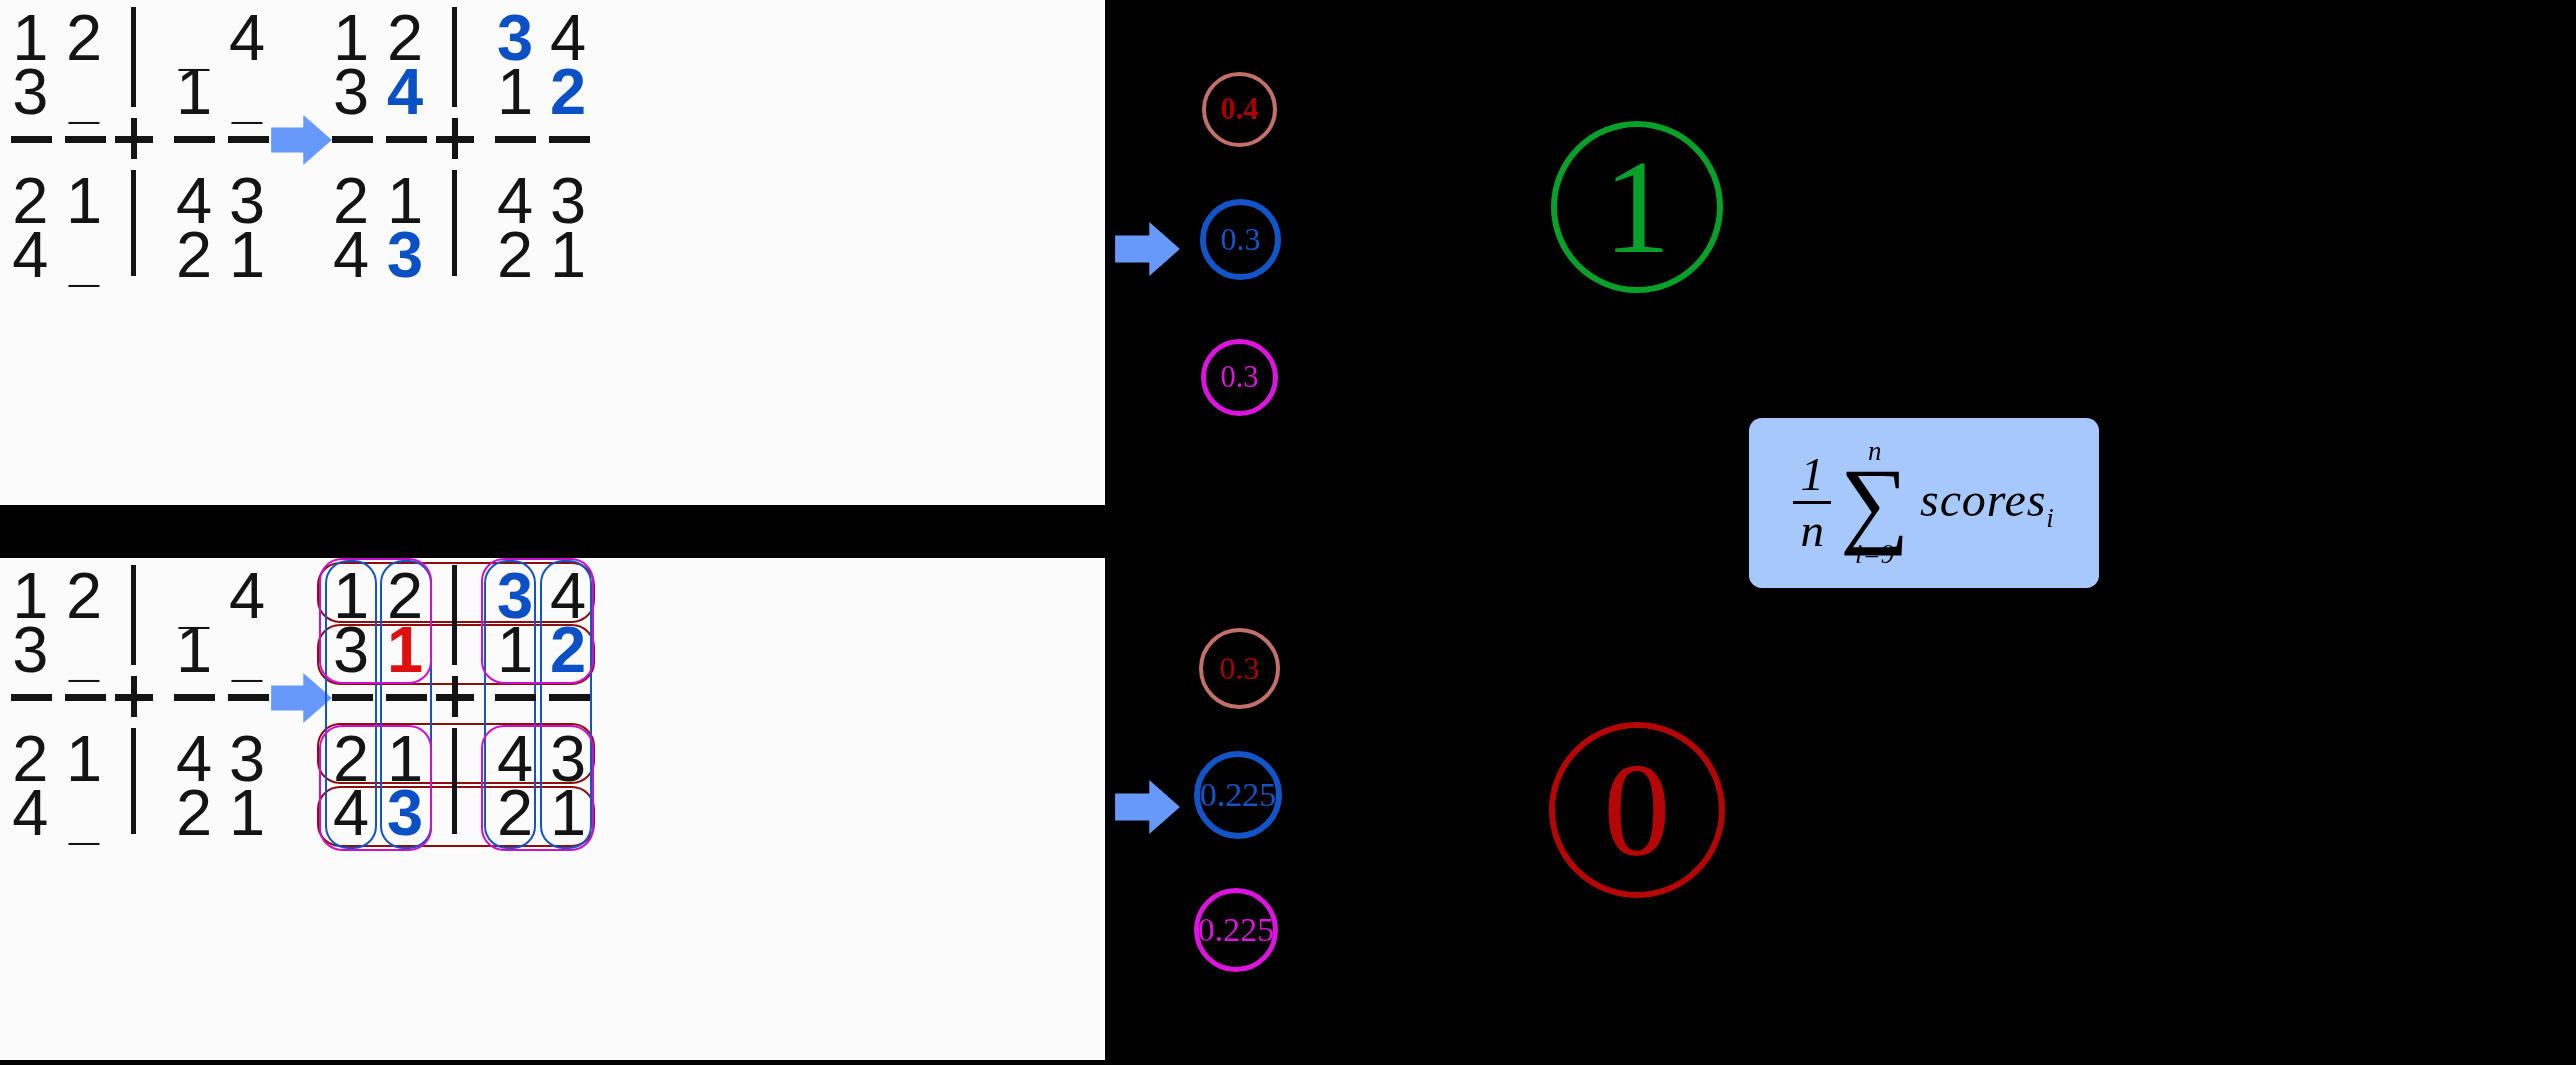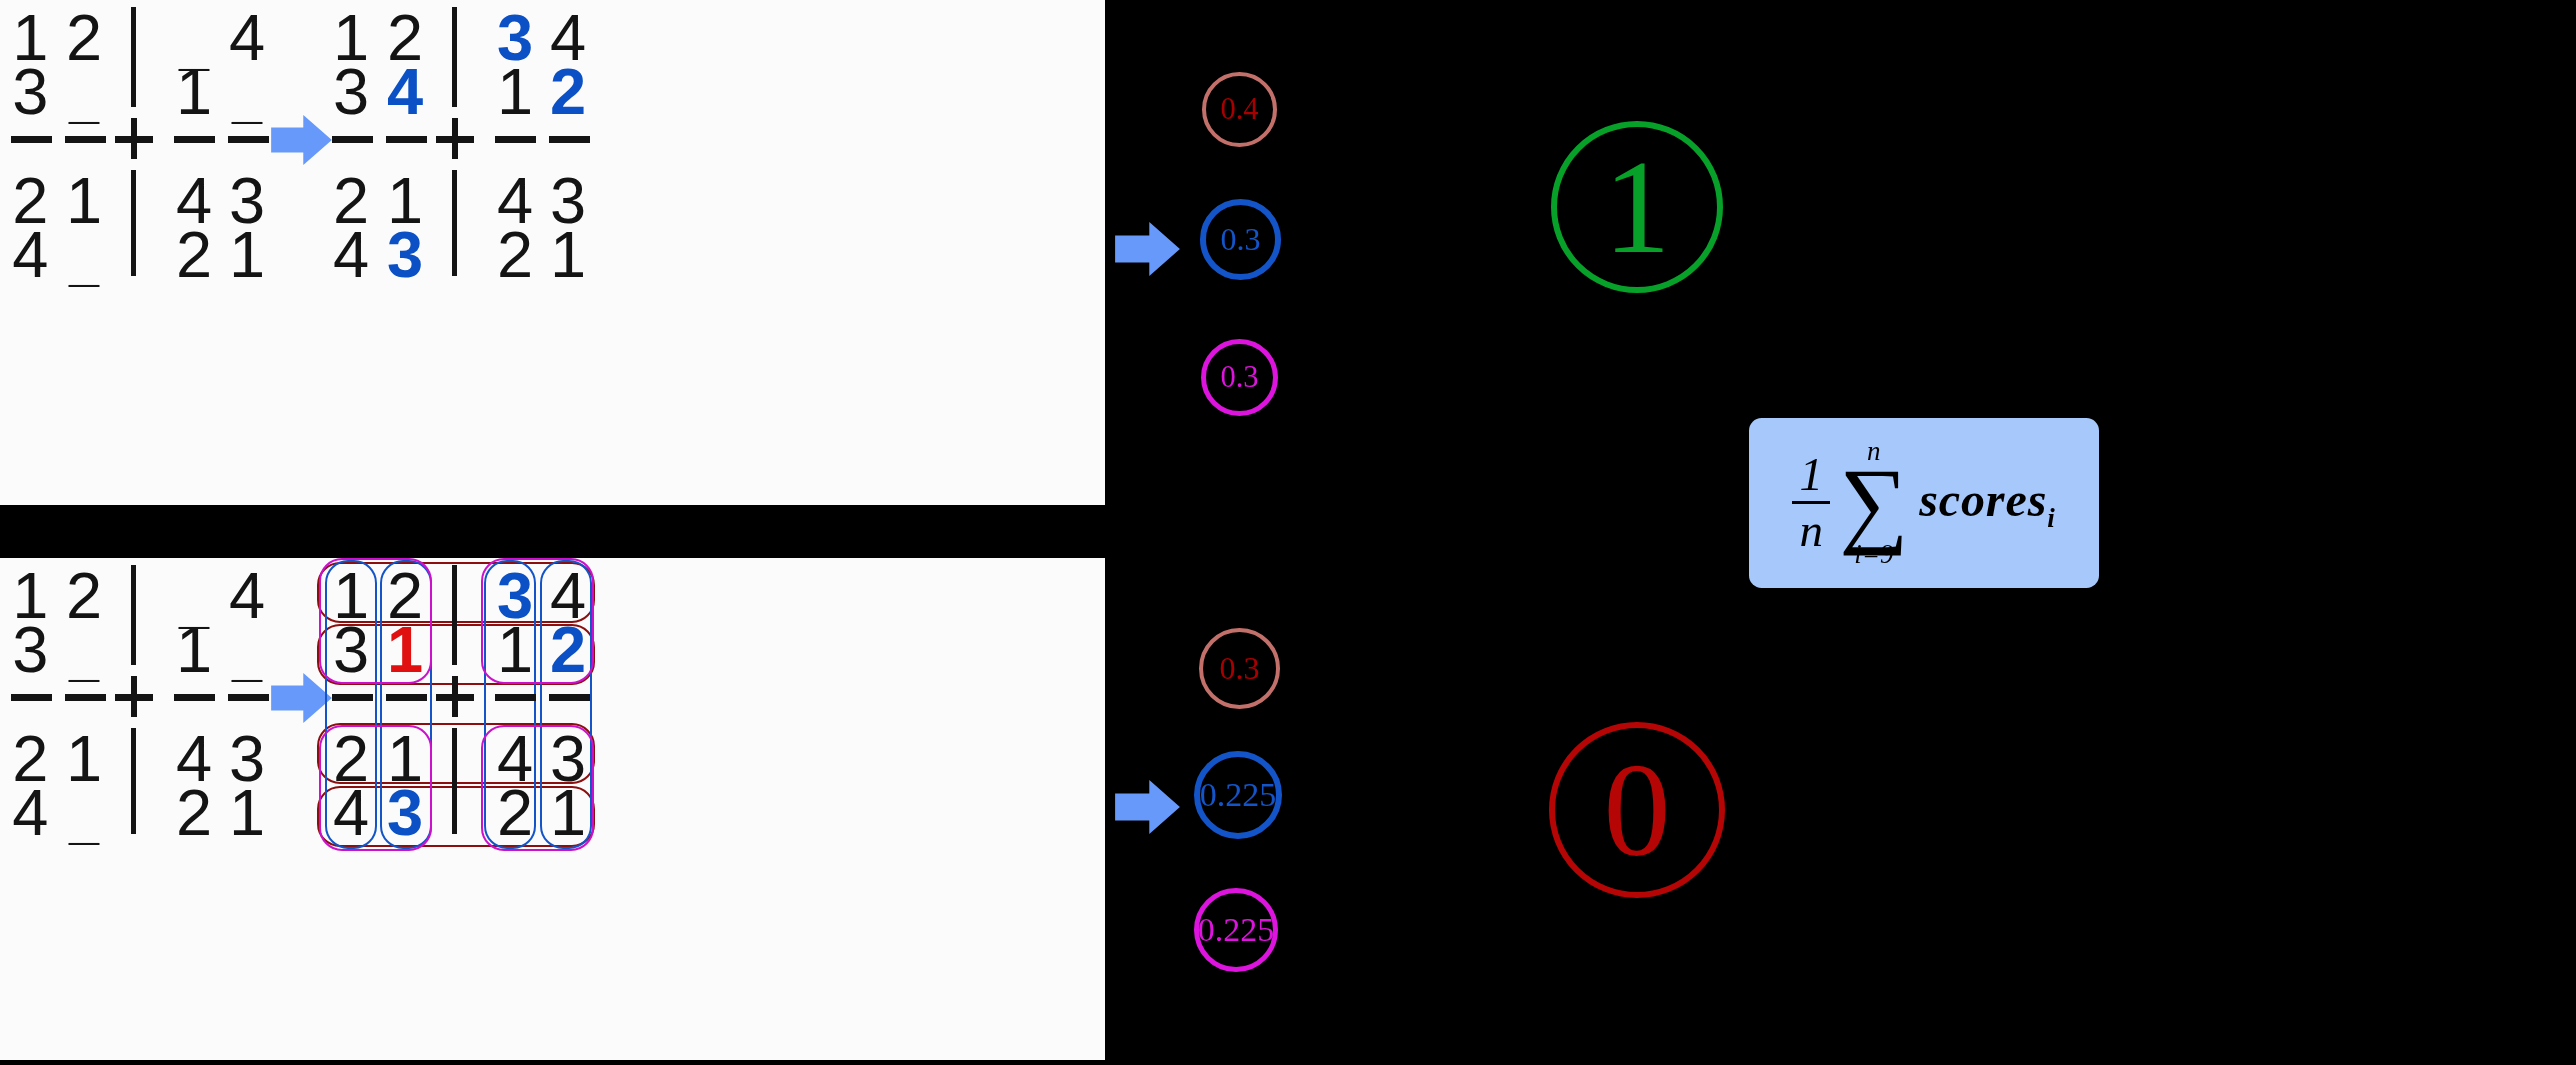--- a/index.html
+++ b/index.html
@@ -48,21 +48,21 @@
   .math{display:flex;align-items:center;color:#000;
         font-family:"Liberation Serif",serif;font-style:italic;}
   .frac{display:inline-flex;flex-direction:column;align-items:center;
         font-size:47px;line-height:1.02;margin-right:9px;}
   .frac .num{padding:0 7.2px 1.8px;}
   .frac .bar{width:100%;height:3.6px;background:#000;}
   .frac .den{padding:2.7px 7.2px 0;}
   .sigma-group{display:inline-flex;flex-direction:column;align-items:center;margin-right:10.8px;}
   .sigma-group .lim{font-size:27px;line-height:1;}
   .sigma-group .sig{font-size:97px;line-height:0.78;font-style:normal;font-weight:400;}
-  .scores{font-size:48px;letter-spacing:0.9px;font-weight:bold;}
+  .scores{font-size:48px;letter-spacing:0.9px;}
   .scores sub{font-size:27px;}
 
   
   .ann{position:absolute;box-sizing:border-box;background:transparent;}
   .ann-row{border:2.7px solid #8b0f0f;border-radius:23px;}
   .ann-col{border:2.7px solid #1355c8;border-radius:23px;}
   .ann-box{border:2.7px solid #cc11cc;border-radius:23px;}
 </style>
 </head>
 <body>
@@ -233,21 +233,21 @@
   <svg width="65" height="54" viewBox="0 0 72 60">
       <polygon points="0,15 38,15 38,0 72,30 38,60 38,45 0,45" fill="#6699fa"></polygon>
     </svg>
 </div>
 <div class="arrow" style="left:1115px;top:780px;">
   <svg width="65" height="54" viewBox="0 0 72 60">
       <polygon points="0,15 38,15 38,0 72,30 38,60 38,45 0,45" fill="#6699fa"></polygon>
     </svg>
 </div>
 
-<div class="circle c-red" style="left:1202px;top:72px;width:75px;height:75px;font-size:30.5px;">0.4</div>
+<div class="circle c-red" style="left:1202px;top:72px;width:75px;height:75px;font-size:30.5px;font-weight:bold;">0.4</div>
 <div class="circle c-blue" style="left:1200px;top:199px;width:81px;height:81px;font-size:32px;">0.3</div>
 <div class="circle c-magenta" style="left:1201px;top:339px;width:77px;height:77px;font-size:30.5px;">0.3</div>
 
 <div class="circle c-red" style="left:1199px;top:628px;width:81px;height:81px;font-size:32px;">0.3</div>
 <div class="circle c-blue" style="left:1194px;top:751px;width:88px;height:88px;font-size:34px;">0.225</div>
 <div class="circle c-magenta" style="left:1194px;top:888px;width:84px;height:84px;font-size:34px;">0.225</div>
 
 <div class="verdict v-green" style="left:1551px;top:121px;width:172px;height:172px;">1</div>
 <div class="verdict v-red" style="left:1549px;top:722px;width:176px;height:176px;">0</div>
 

